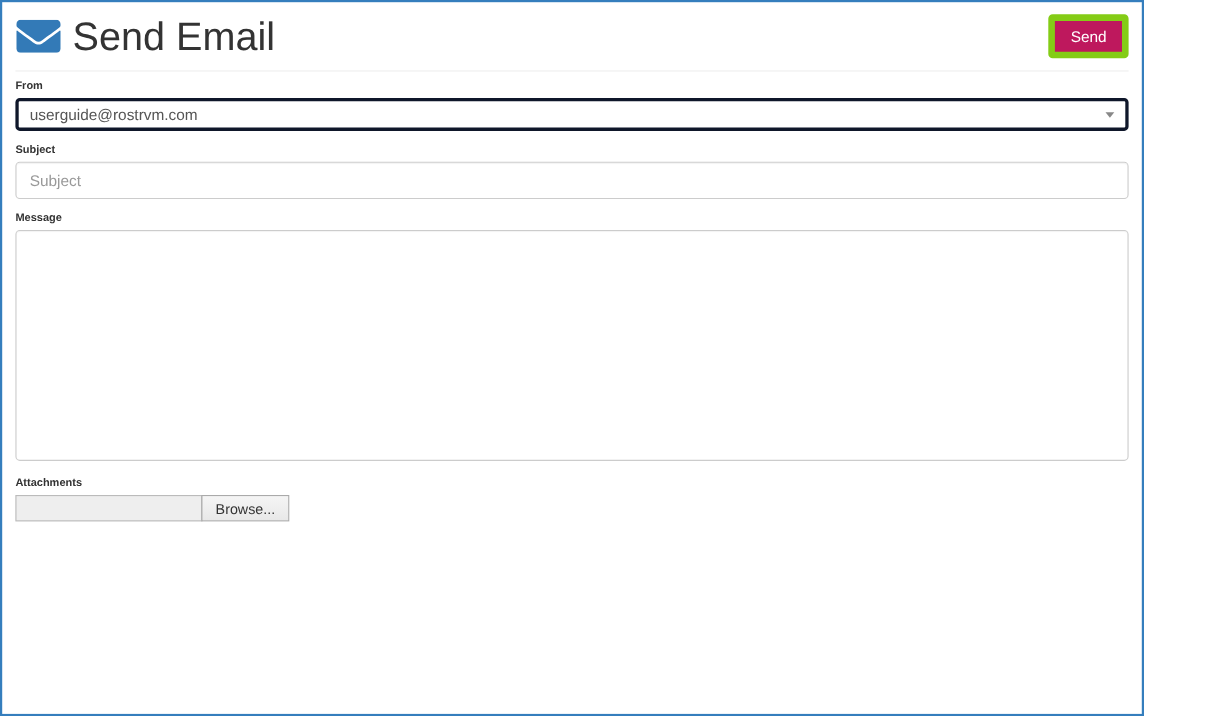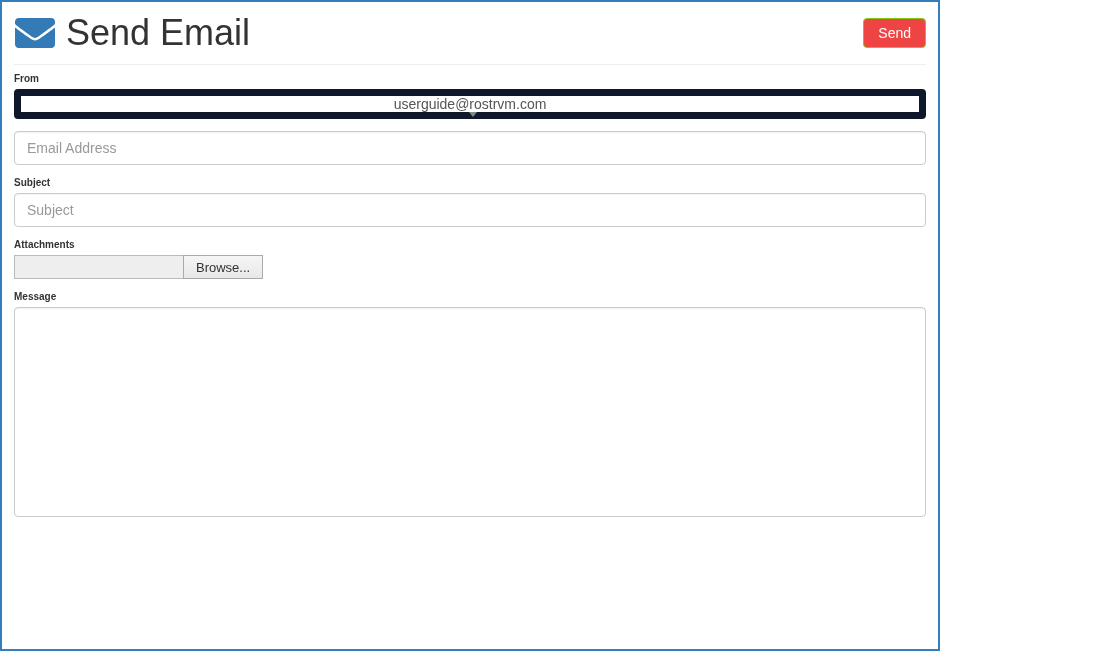--- a/index.html
+++ b/index.html
@@ -7,21 +7,21 @@
       margin: 0;
       padding: 0;
     }
     body {
       font-family: "Helvetica Neue", Helvetica, Arial, sans-serif;
       font-size: 14px;
       color: #333;
       background: #fff;
     }
     .outer-frame {
-      width: 940px;
+      width: 1040px;
       height: 651px;
       border: 2px solid #357ebd;
       background: #fff;
       padding: 10px 12px;
       position: relative;
     }
     .header-row {
       display: flex;
       align-items: center;
       justify-content: space-between;
@@ -39,22 +39,22 @@
       height: 30px;
       display: inline-block;
       flex-shrink: 0;
     }
     .page-title {
       font-size: 36px;
       font-weight: 500;
       color: #333;
     }
     .send-btn {
-      background: #ef4444;
-      border: 1px solid #84cc16;
+      background: #be185d;
+      border: 6px solid #84cc16;
       color: #fff;
       padding: 6px 14px;
       font-size: 14px;
       border-radius: 4px;
       cursor: pointer;
       font-family: inherit;
     }
     .form-group {
       margin-bottom: 12px;
     }
@@ -62,28 +62,27 @@
       font-weight: 700;
       font-size: 10px;
       color: #333;
       display: block;
       margin-bottom: 5px;
     }
     .select-wrap {
       position: relative;
       width: 100%;
       height: 30px;
-      border: 7px solid #0f172a;
+      border: 3px solid #0f172a;
       border-radius: 4px;
       background: #fff;
       cursor: pointer;
       display: flex;
       align-items: center;
       padding: 0 10px;
-      flex-direction: column;
     }
     .select-wrap .select-text {
       flex: 1;
       color: #555;
       font-size: 14px;
     }
     .select-arrow {
       width: 0;
       height: 0;
       border-left: 4px solid transparent;
@@ -162,34 +161,33 @@
 
   <div class="form-group">
     <label class="form-label">From</label>
     <div class="select-wrap">
       <span class="select-text">userguide@rostrvm.com</span>
       <span class="select-arrow"></span>
     </div>
   </div>
 
   <div class="form-group">
-    <input type="text" class="text-input" placeholder="Email Address" style="">
   </div>
 
   <div class="form-group">
     <label class="form-label">Subject</label>
     <input type="text" class="text-input" placeholder="Subject" style="">
+  </div>
+
+  <div class="form-group">
+    <label class="form-label">Message</label>
+    <textarea class="textarea-input" style=""></textarea>
   </div>
 
   <div class="form-group">
     <label class="form-label">Attachments</label>
     <div class="file-wrap">
       <div class="file-path"></div>
       <button class="file-browse">Browse...</button>
     </div>
   </div>
 
-  <div class="form-group">
-    <label class="form-label">Message</label>
-    <textarea class="textarea-input" style=""></textarea>
-  </div>
-
 </div>
 
 </body></html>

